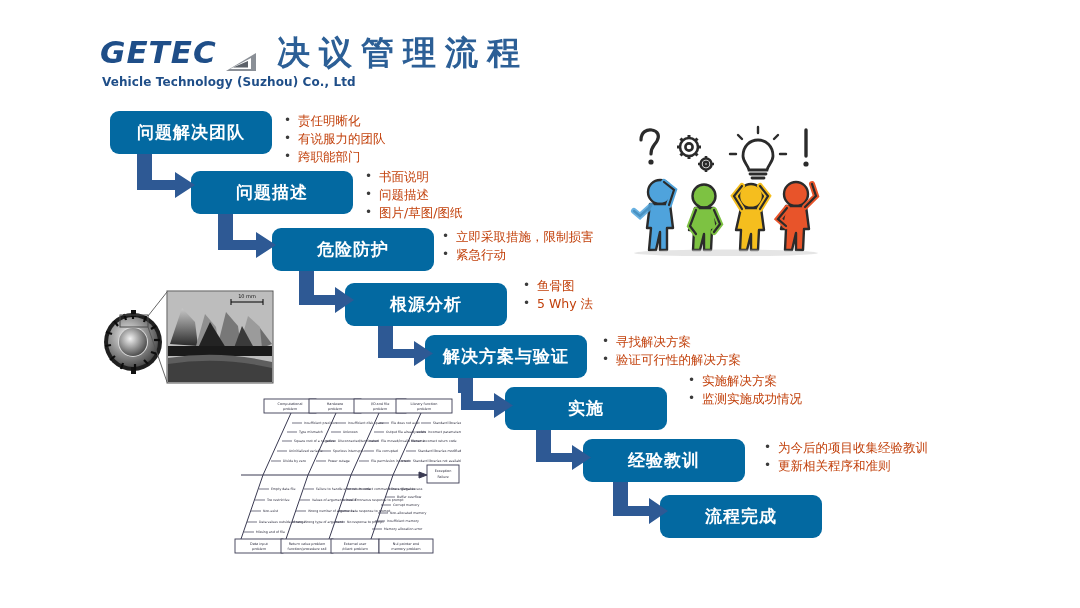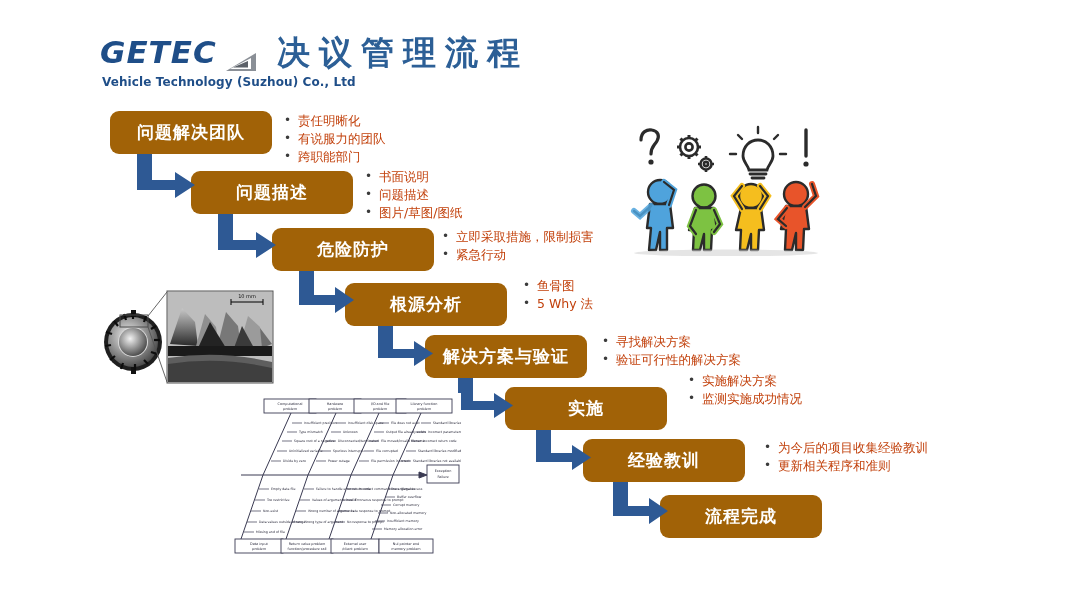--- a/index.html
+++ b/index.html
@@ -60,21 +60,21 @@
     font-size: 33px;
     font-weight: 700;
     color: #2C5F96;
     letter-spacing: 9px;
     white-space: nowrap;
   }
 
   
   .flow-box {
     position: absolute;
-    background: #a16207;
+    background: #0369a1;
     border-radius: 9px;
     color: #ffffff;
     font-family: "DejaVu Sans", sans-serif;
     font-weight: 700;
     font-size: 17px;
     display: flex;
     align-items: center;
     justify-content: center;
     letter-spacing: 1px;
     box-sizing: border-box;

